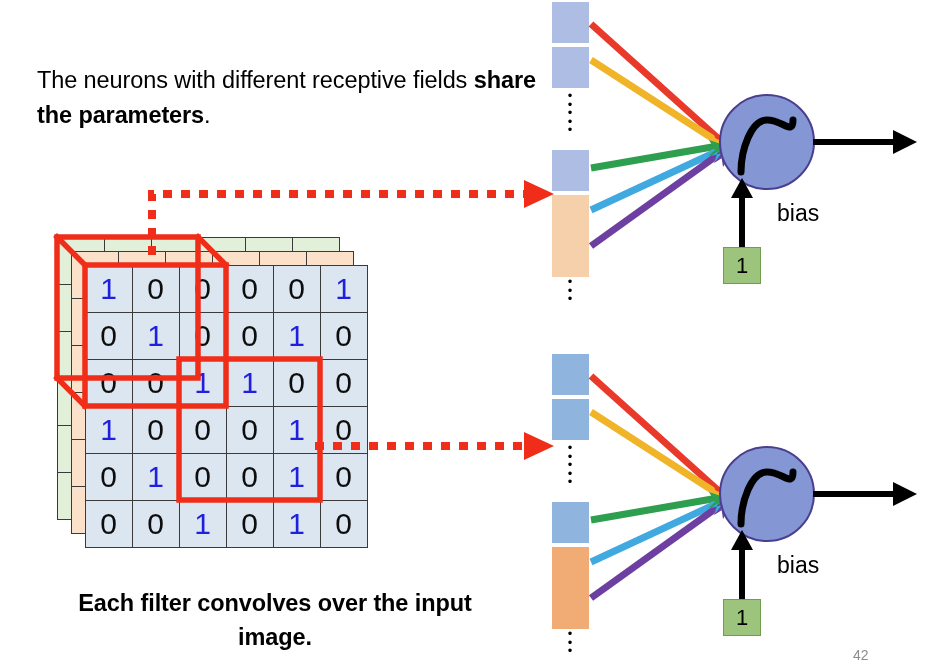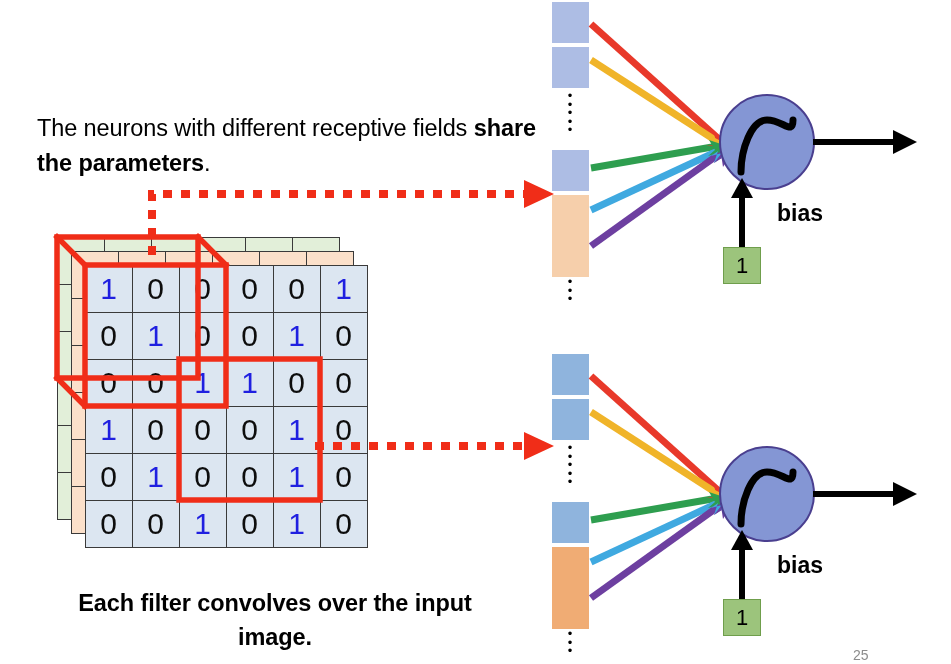--- a/index.html
+++ b/index.html
@@ -23,21 +23,20 @@
   
   .headline {
     position: absolute;
     left: 37px;
     top: 63px;
     width: 500px;
     font-size: 23.5px;
     line-height: 35px;
     color: #000000;
     letter-spacing: -0.1px;
-    margin-top: 48px;
   }
   .headline .strong { font-weight: bold; }
 
   .caption {
     position: absolute;
     left: 40px;
     top: 586px;
     width: 470px;
     font-size: 23.5px;
     line-height: 34px;
@@ -141,21 +140,20 @@
   .vdots.d1 { top: 92px; }
   .vdots.d2 { top: 278px; }
   .vdots span { display: block; }
 
   .bias-label {
     position: absolute;
     left: 232px;
     top: 200px;
     font-size: 23px;
     color: #000000;
-    font-weight: bold;
   }
   .bias-box {
     position: absolute;
     left: 178px;
     top: 247px;
     width: 38px;
     height: 37px;
     background: #9cc47c;
     border: 1.6px solid #6f9e4c;
     box-sizing: border-box;
@@ -427,15 +425,15 @@
         <path d="M186 198 L197 178 L208 198 Z" fill="#000000"></path>
       </g>
     </svg>
 
     <div class="bias-label">bias</div>
     <div class="bias-box">1</div>
   </div>
 
   <div class="caption">Each filter convolves over the input image.</div>
 
-  <div class="page-number">25</div>
+  <div class="page-number">42</div>
 
 </div>
 
 </body></html>

